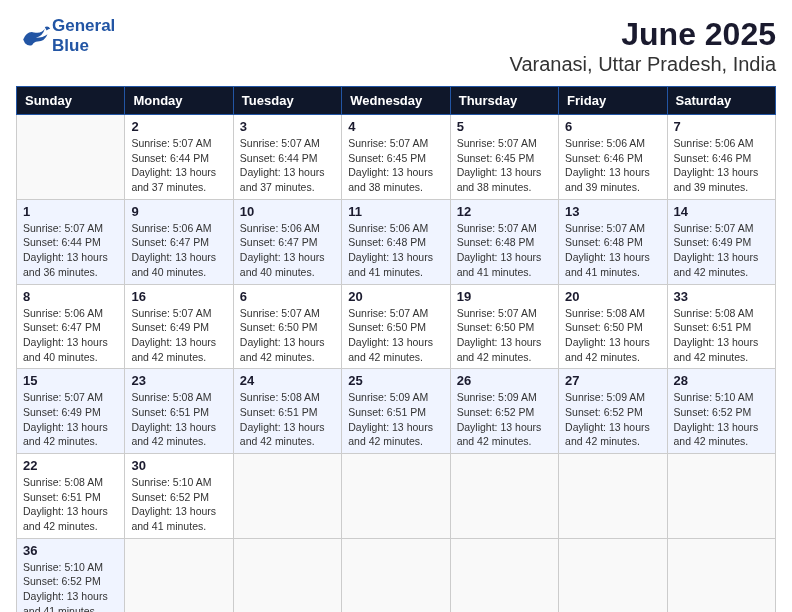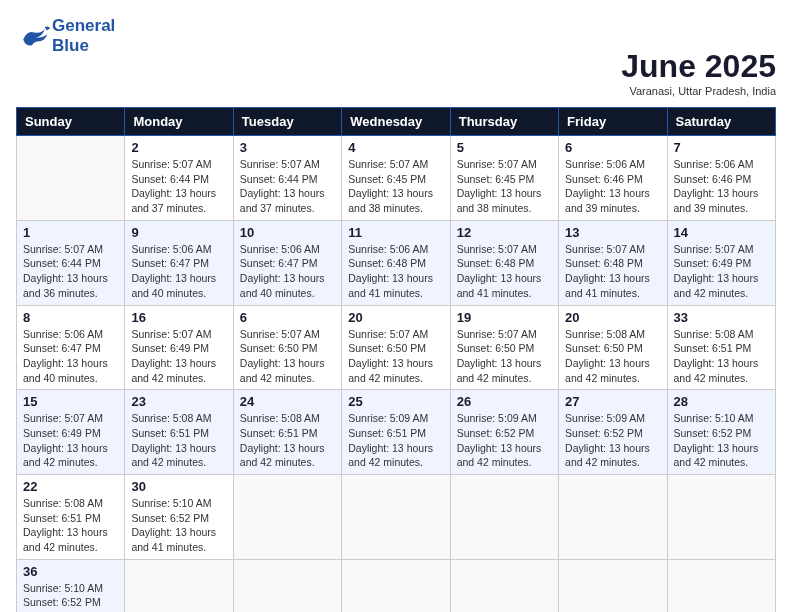--- a/index.html
+++ b/index.html
@@ -24,24 +24,23 @@
       width: 36px;
       height: 30px;
     }
     .title-area {
       text-align: right;
     }
     .month-title {
       font-size: 32px;
       font-weight: bold;
       color: #1a1a2e;
-      margin-top: 32px;
     }
     .location-title {
-      font-size: 11px;
+      font-size: 20px;
       color: #333;
     }
     .calendar-table {
       width: 100%;
       border-collapse: collapse;
       font-size: 11px;
     }
     .calendar-table th {
       background-color: #0f172a;
       color: #fff;

